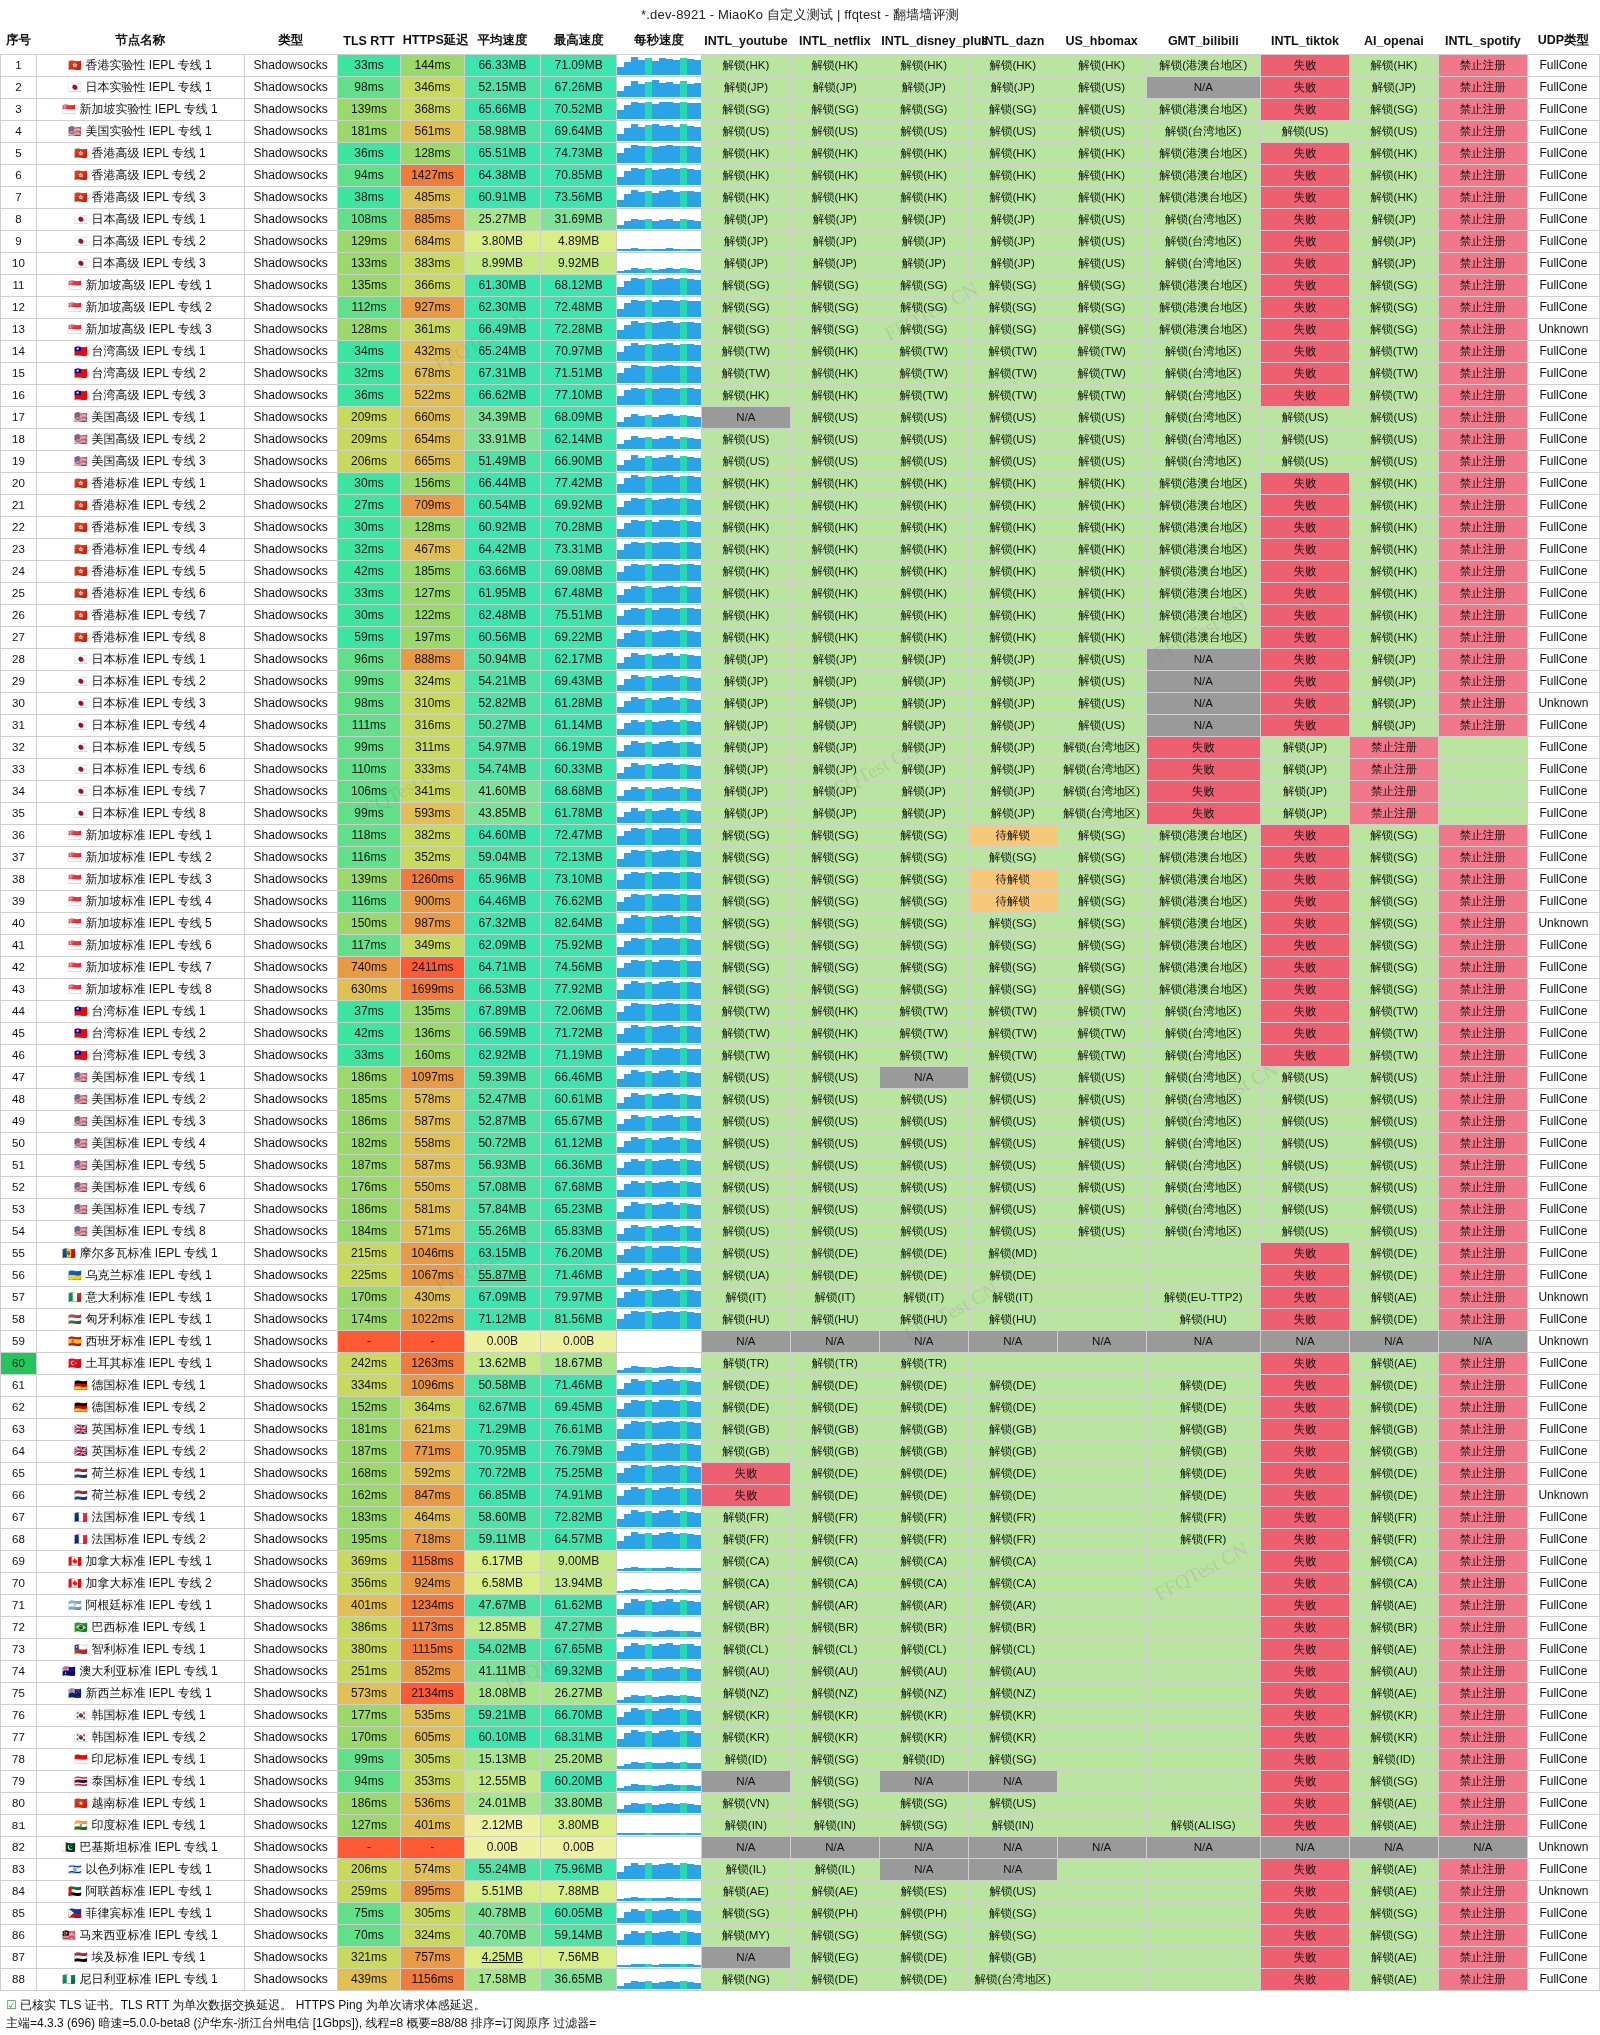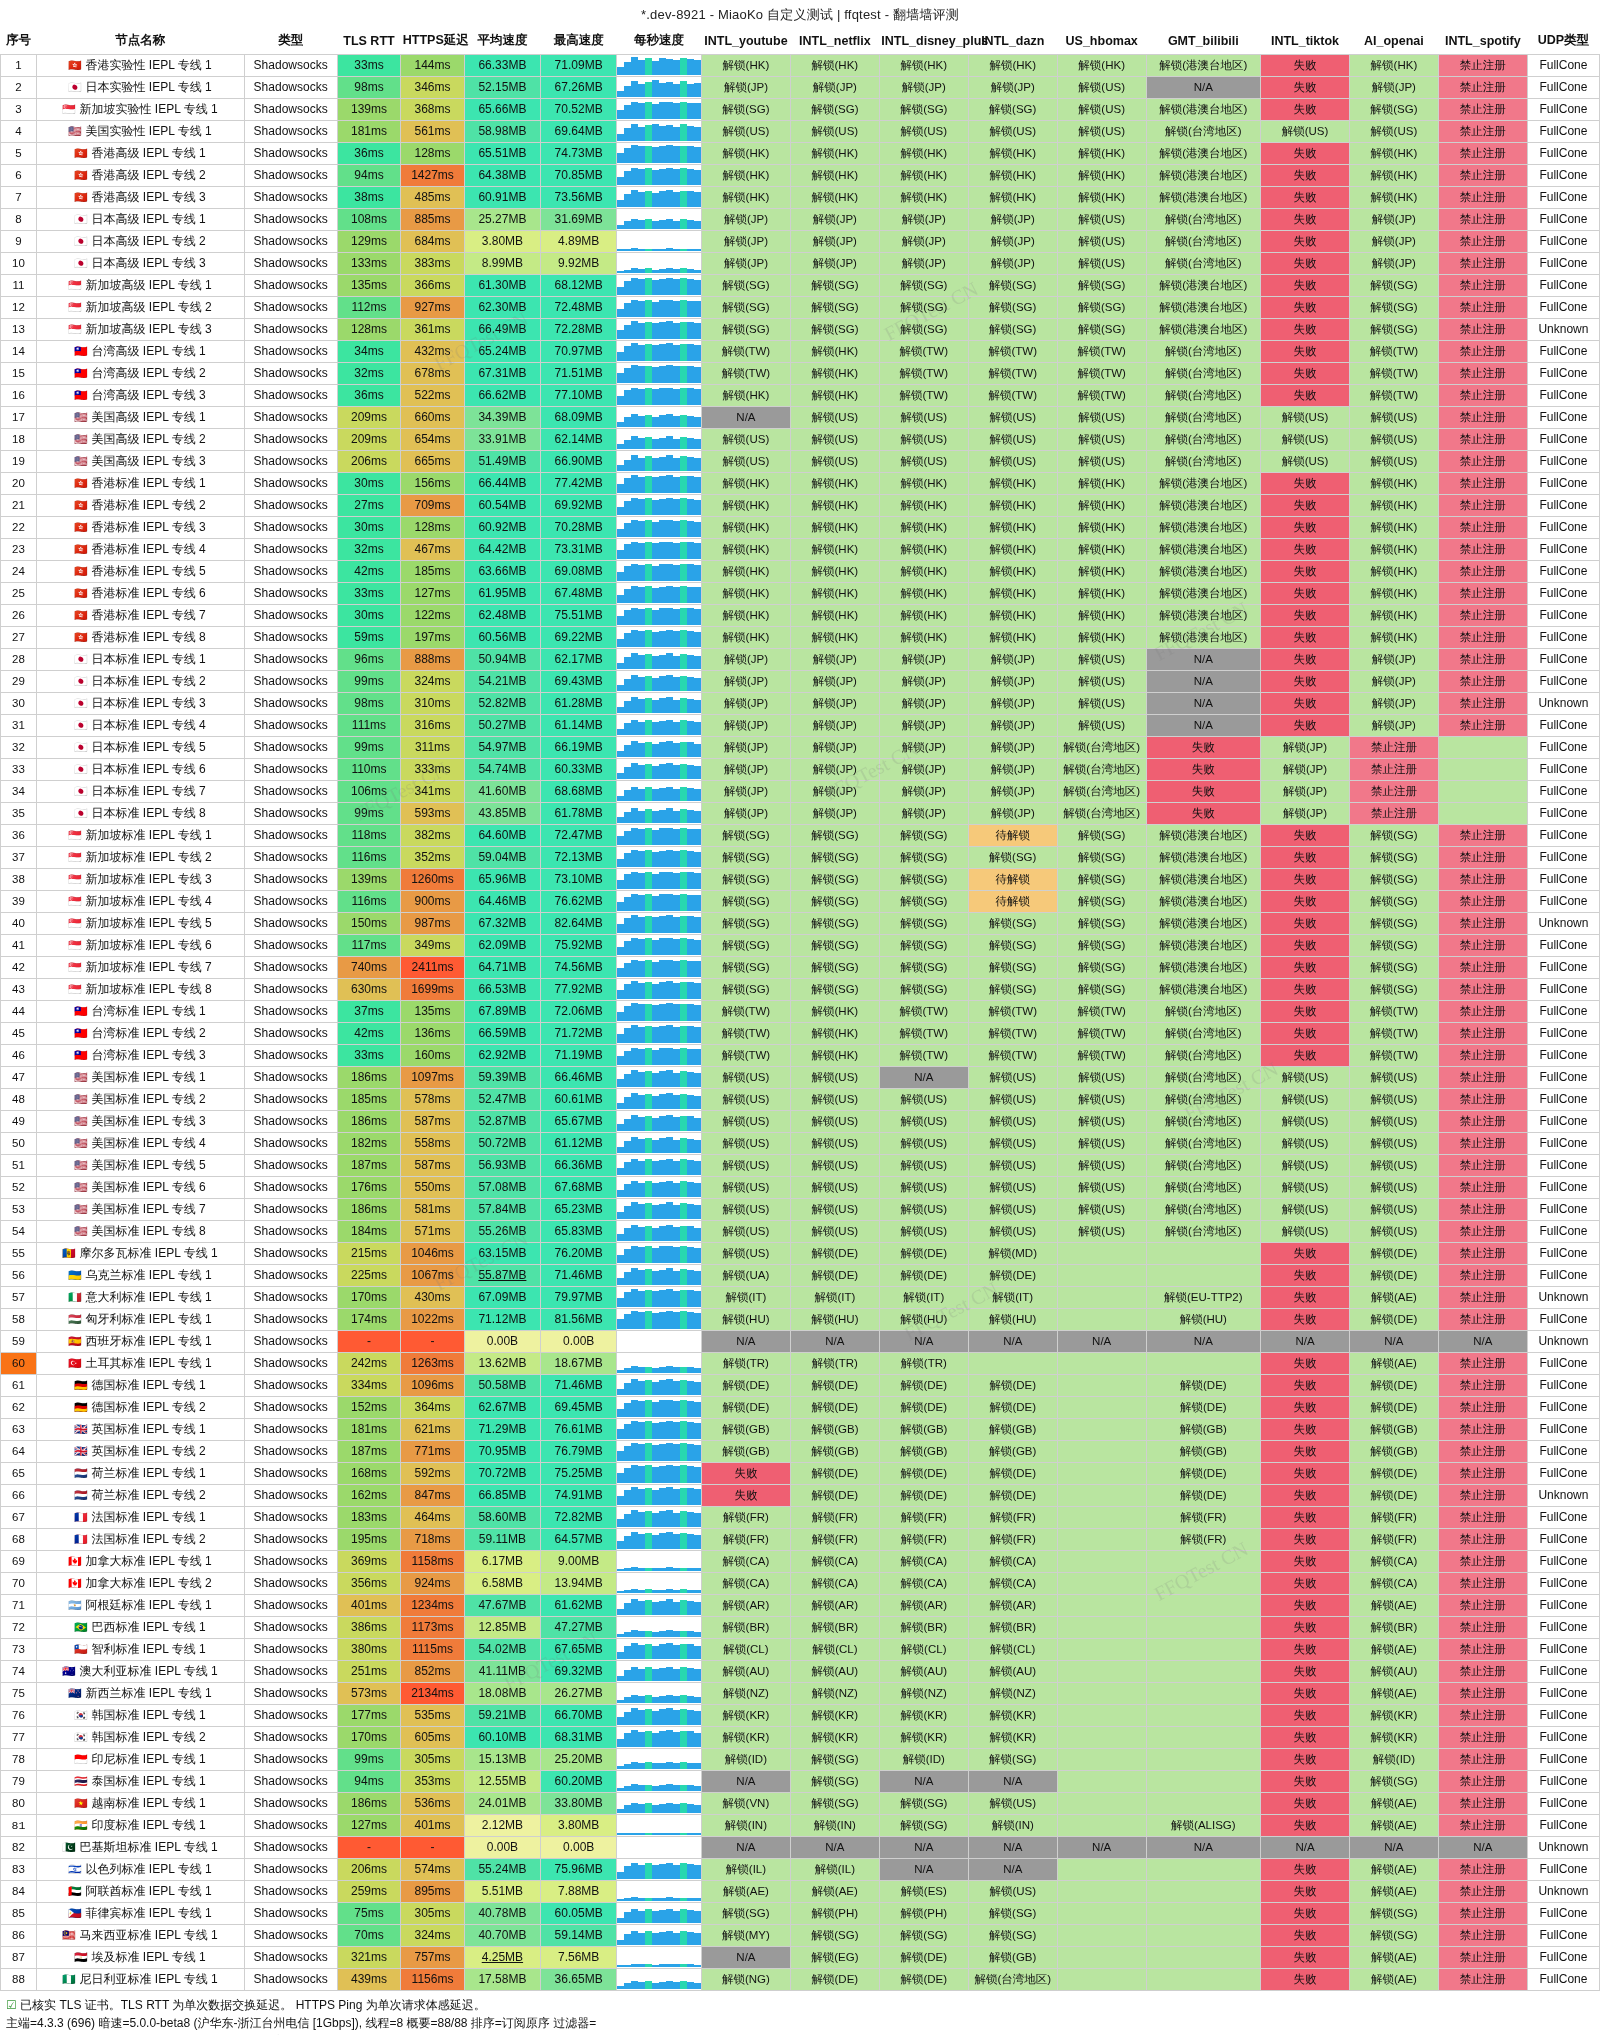--- a/index.html
+++ b/index.html
@@ -2230,21 +2230,21 @@
           <td class="svc" style="background: rgb(154, 154, 154);">N/A</td>
           <td class="svc" style="background: rgb(154, 154, 154);">N/A</td>
           <td class="svc" style="background: rgb(154, 154, 154);">N/A</td>
           <td class="svc" style="background: rgb(154, 154, 154);">N/A</td>
           <td class="svc" style="background: rgb(154, 154, 154);">N/A</td>
           <td class="svc" style="background: rgb(154, 154, 154);">N/A</td>
           <td class="svc" style="background: rgb(154, 154, 154);">N/A</td>
           <td class="udp" style="background: rgb(255, 255, 255);">Unknown</td>
         </tr>
         <tr>
-          <td class="idx" style="background: #f97316;">60</td>
+          <td class="idx" style="background: #22c55e;">60</td>
           <td class="name"><span class="flag">🇹🇷</span><span>土耳其标准 IEPL 专线 1</span></td>
           <td class="type" style="background: rgb(255, 255, 255);">Shadowsocks</td>
           <td class="num" style="background: rgb(201, 217, 94);">242ms</td>
           <td class="num" style="background: rgb(240, 123, 58);">1263ms</td>
           <td class="num" style="background: rgb(196, 234, 134);">13.62MB</td>
           <td class="num" style="background: rgb(168, 230, 140);">18.67MB</td>
           <td class="spark">
             <div class="spark-inner">
               <i style="height: 3px;"></i>
               <i style="height: 5px;"></i>

